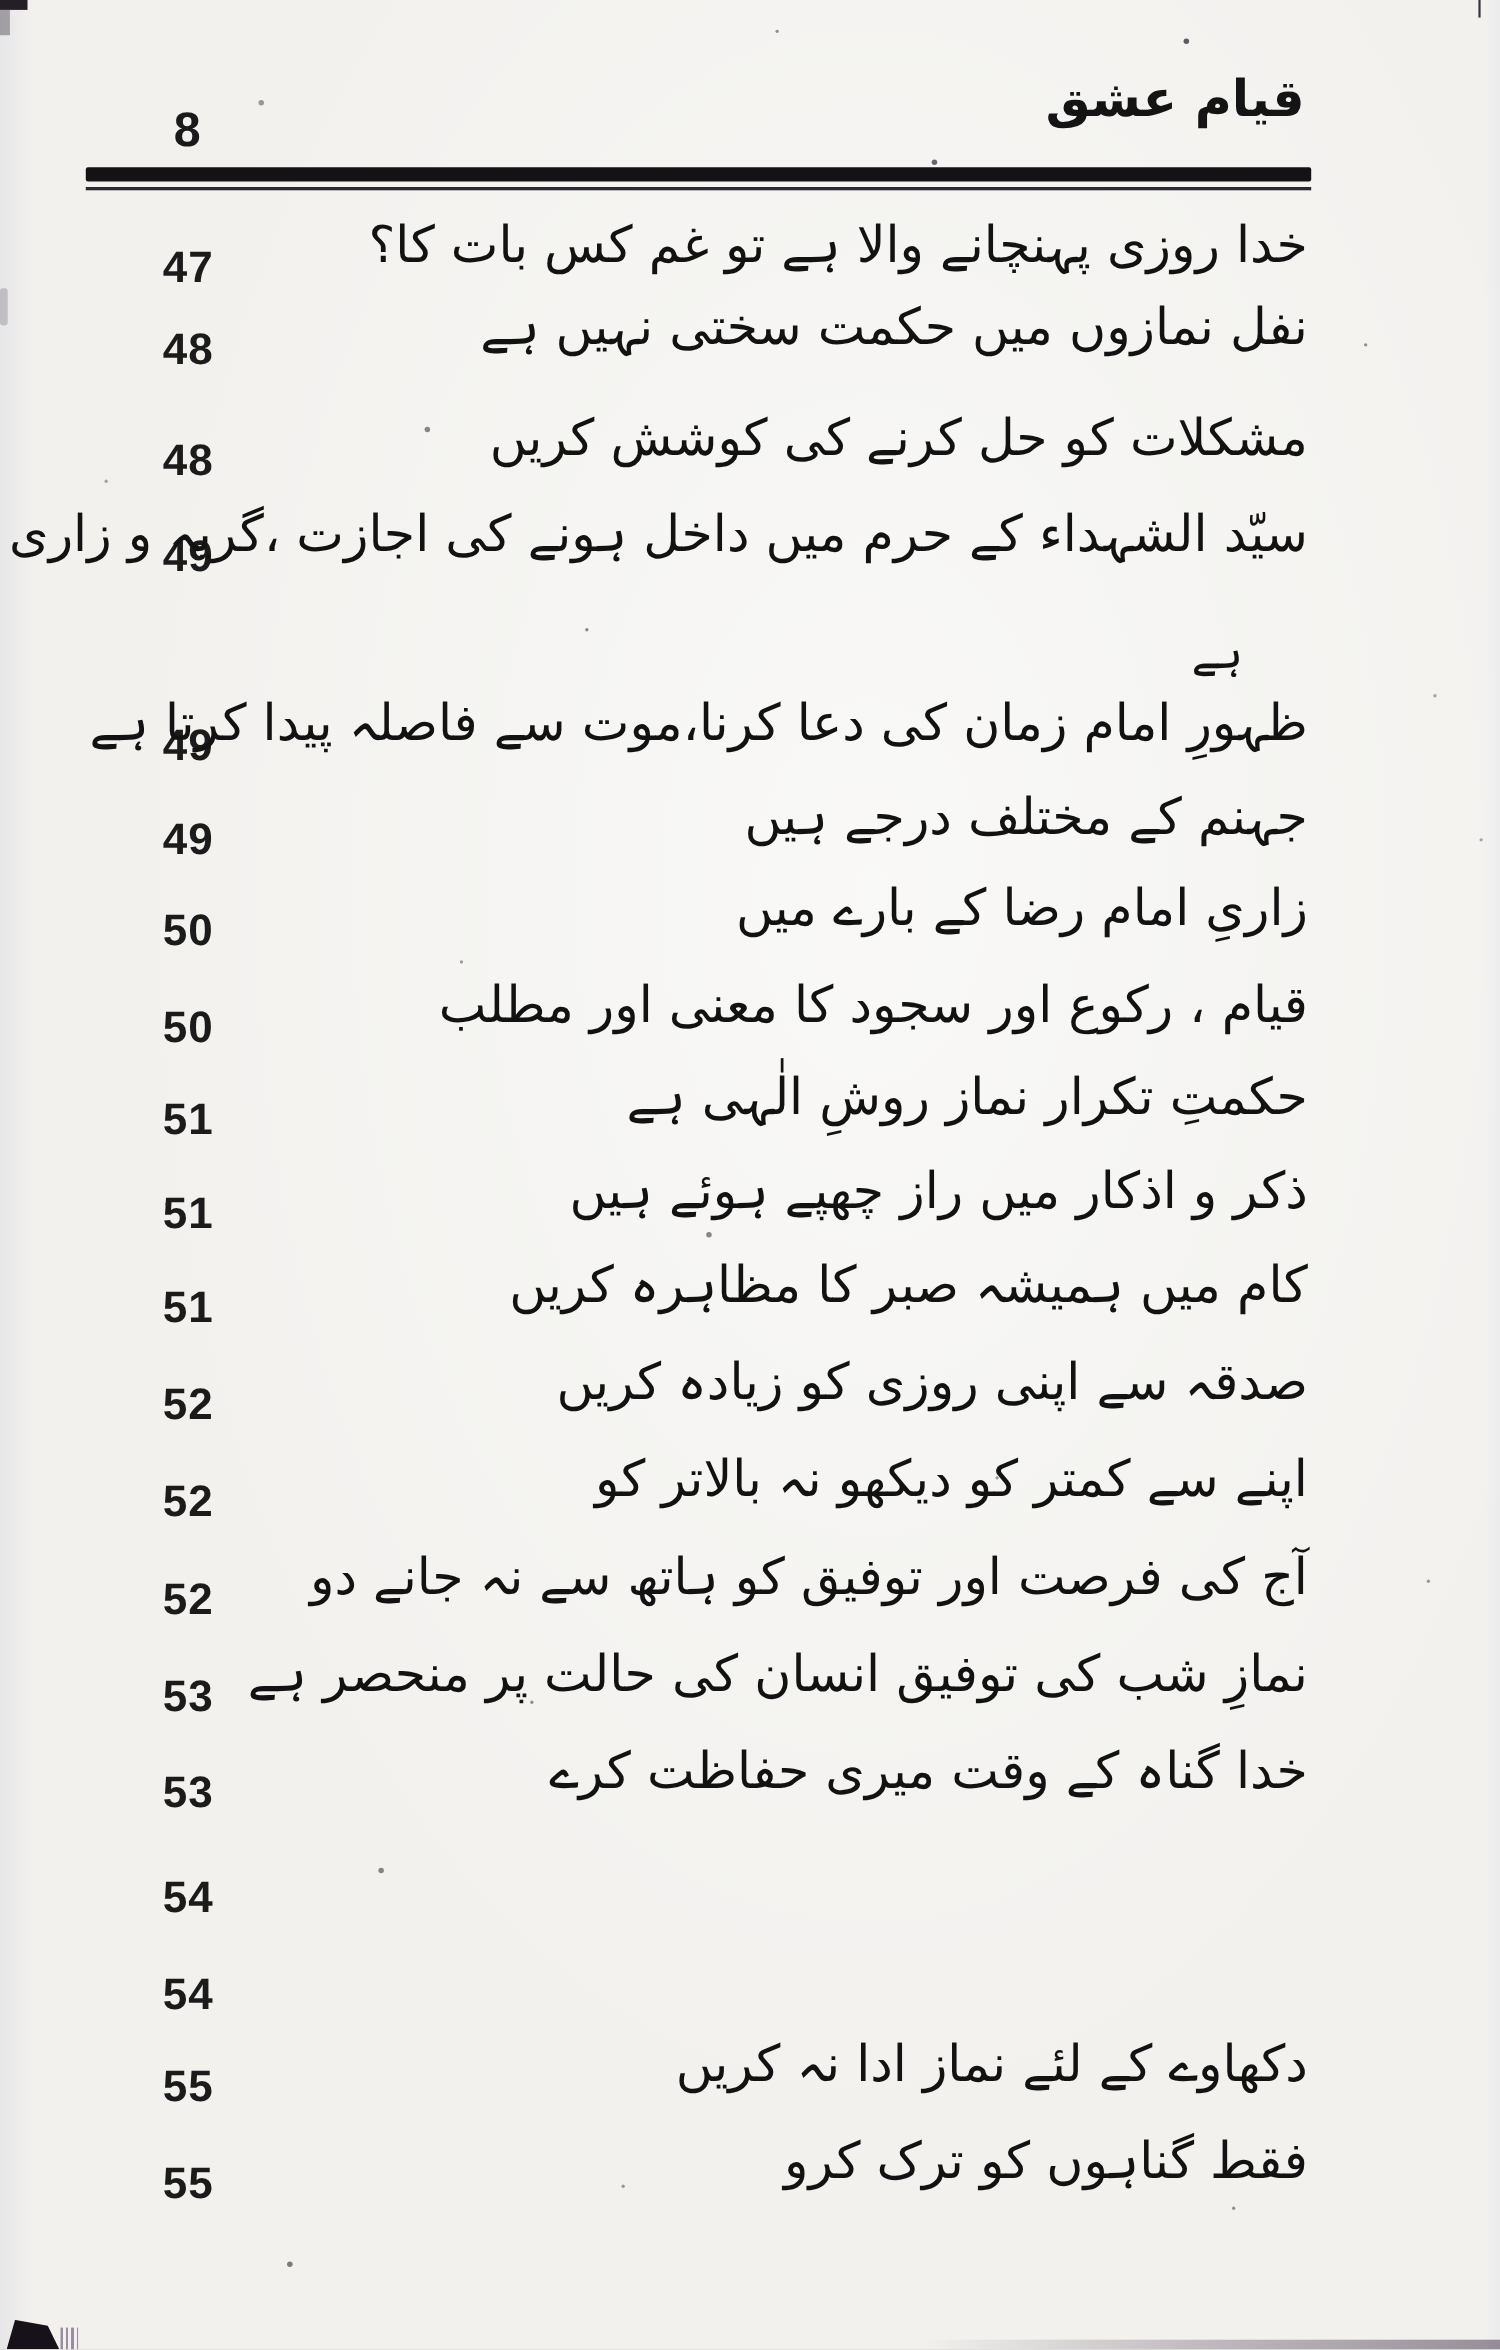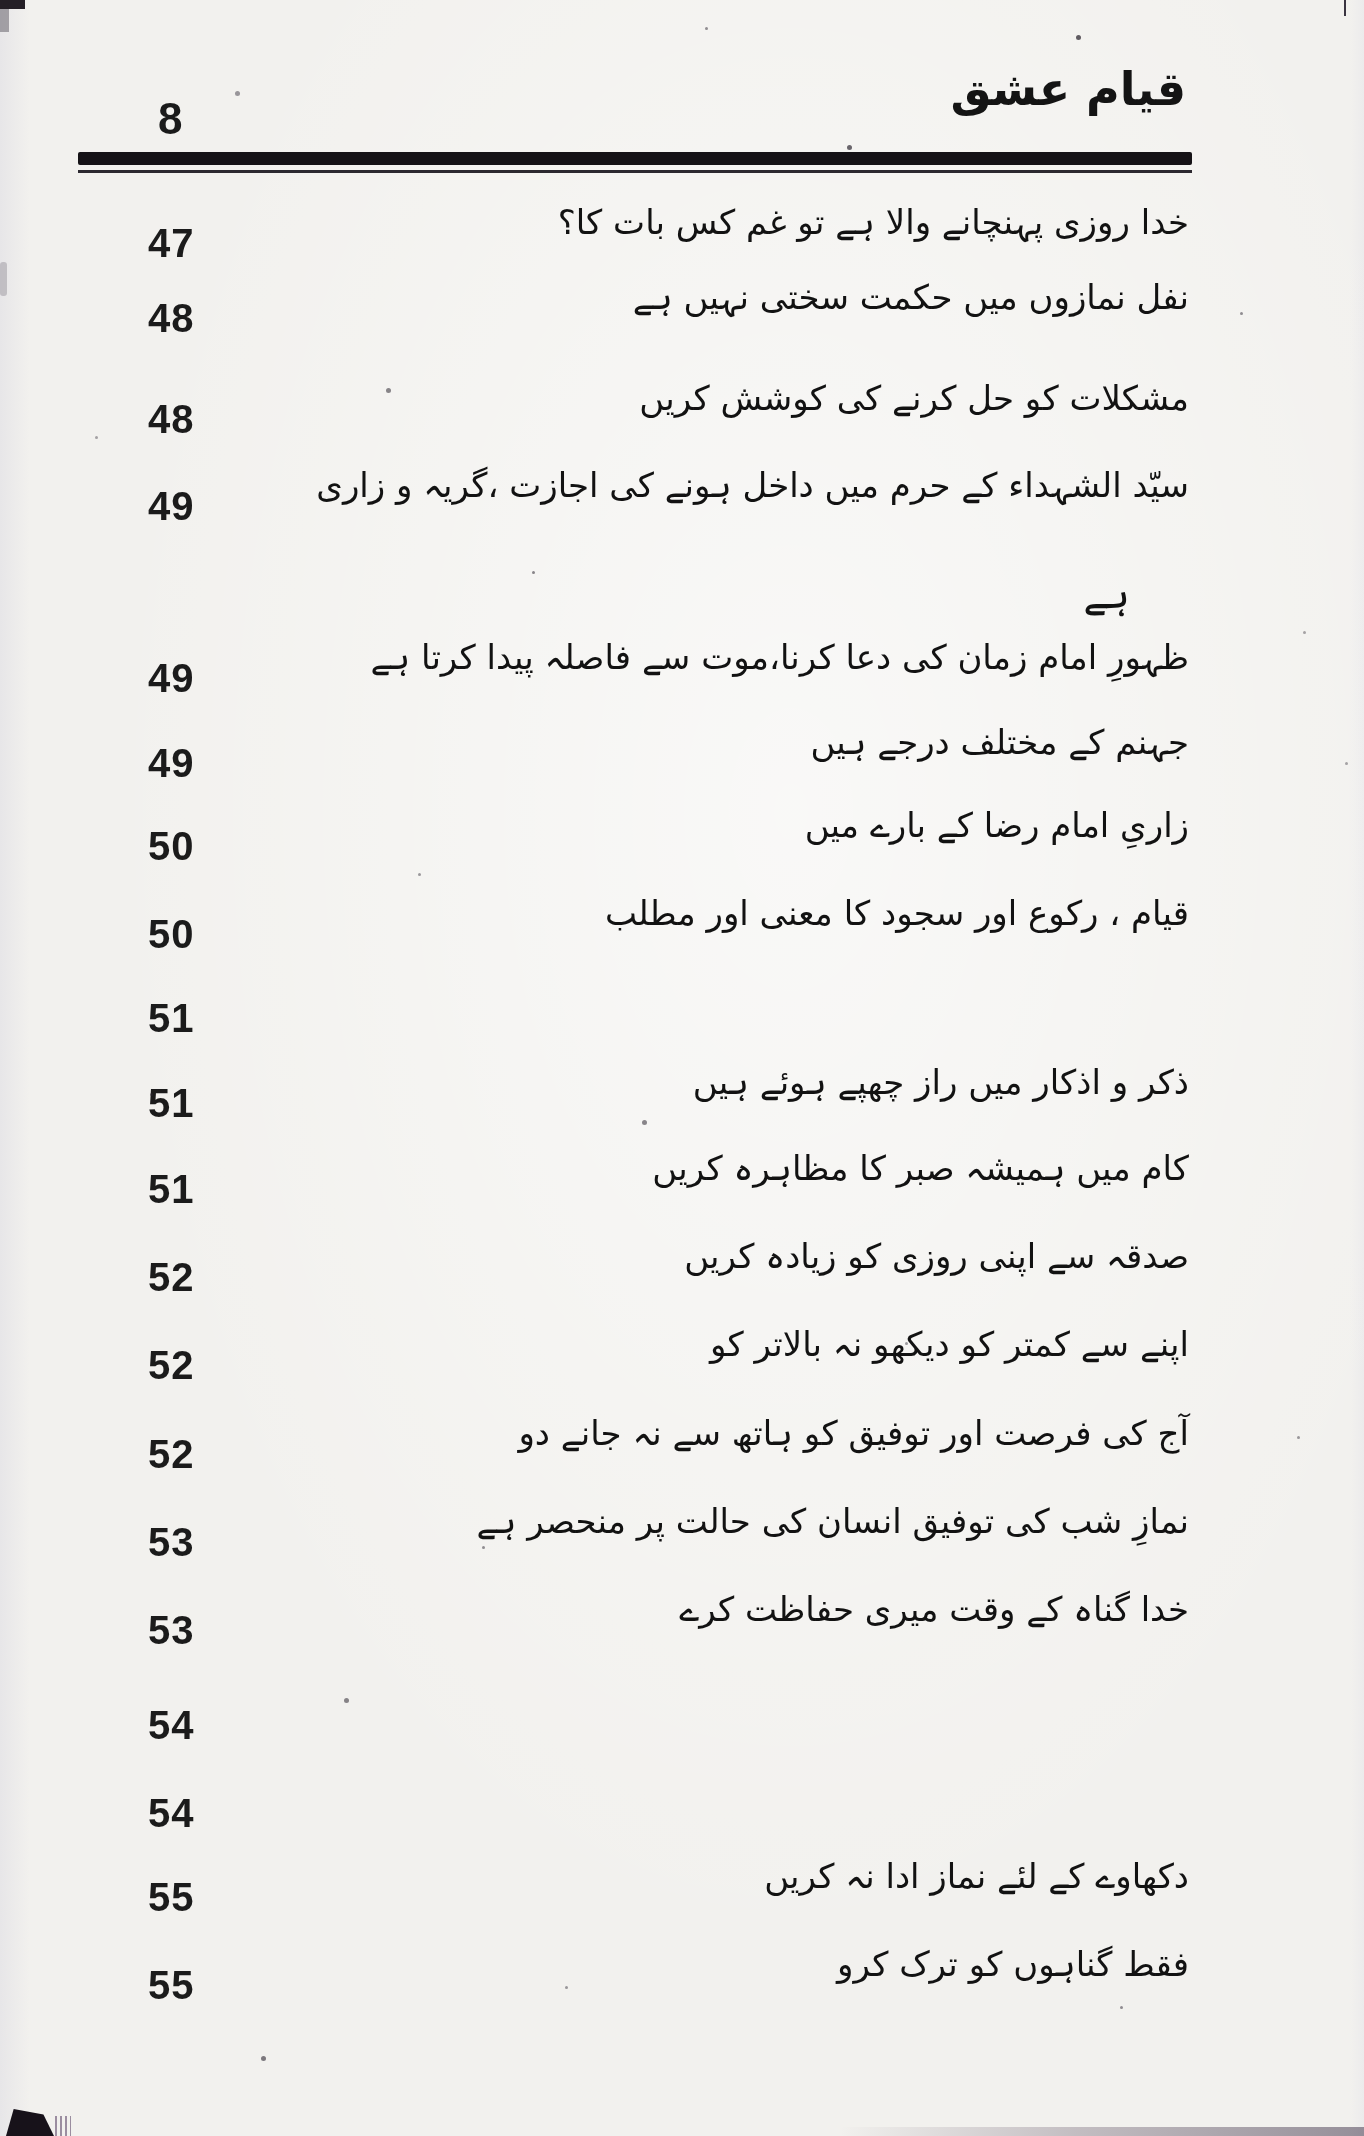--- a/index.html
+++ b/index.html
@@ -22,21 +22,21 @@
   }
   .rule-thick{position:absolute;left:78px;top:152px;width:1114px;height:13px;background:#151216;border-radius:2px;}
   .rule-thin{position:absolute;left:78px;top:170px;width:1114px;height:3px;background:#2c2930;}
   .toc-row{position:absolute;left:0;right:0;height:72px;}
   .num{
     position:absolute;left:148px;line-height:72px;
     font:700 40px "Liberation Sans",sans-serif;color:#1b1b1b;letter-spacing:1px;margin-top:35px;
   }
   .ttl{
     position:absolute;right:175px;line-height:72px;direction:rtl;
-    font-size:34px;color:#121212;white-space:nowrap;
+    font-size:46px;color:#121212;white-space:nowrap;
   }
   .cont-line{
     position:absolute;right:234px;top:558px;height:72px;line-height:72px;
     direction:rtl;font-size:40px;color:#121212;
   }
   
   .mark-tl1{position:absolute;left:0;top:0;width:25px;height:9px;background:#241f26;}
   .mark-tl2{position:absolute;left:0;top:9px;width:9px;height:23px;background:rgba(90,85,95,.5);}
   .mark-left{position:absolute;left:0;top:262px;width:7px;height:34px;background:rgba(120,115,125,.35);border-radius:3px;}
   .mark-tr{position:absolute;left:1344px;top:0;width:2px;height:16px;background:#3a3440;}
@@ -108,20 +108,21 @@
     <div class="toc-row" style="top:789px">
       <span class="num">50</span>
       <span class="ttl" lang="ur">زاریِ امام رضا کے بارے میں</span>
     </div>
     <div class="toc-row" style="top:877px">
       <span class="num">50</span>
       <span class="ttl" lang="ur">قیام ، رکوع اور سجود کا معنی اور مطلب</span>
     </div>
     <div class="toc-row" style="top:961px">
       <span class="num">51</span>
+      <span class="ttl" lang="ur">حکمتِ تکرار نماز روشِ الٰہی ہے</span>
     </div>
     <div class="toc-row" style="top:1046px">
       <span class="num">51</span>
       <span class="ttl" lang="ur">ذکر و اذکار میں راز چھپے ہوئے ہیں</span>
     </div>
     <div class="toc-row" style="top:1132px">
       <span class="num">51</span>
       <span class="ttl" lang="ur">کام میں ہمیشہ صبر کا مظاہرہ کریں</span>
     </div>
     <div class="toc-row" style="top:1220px">

